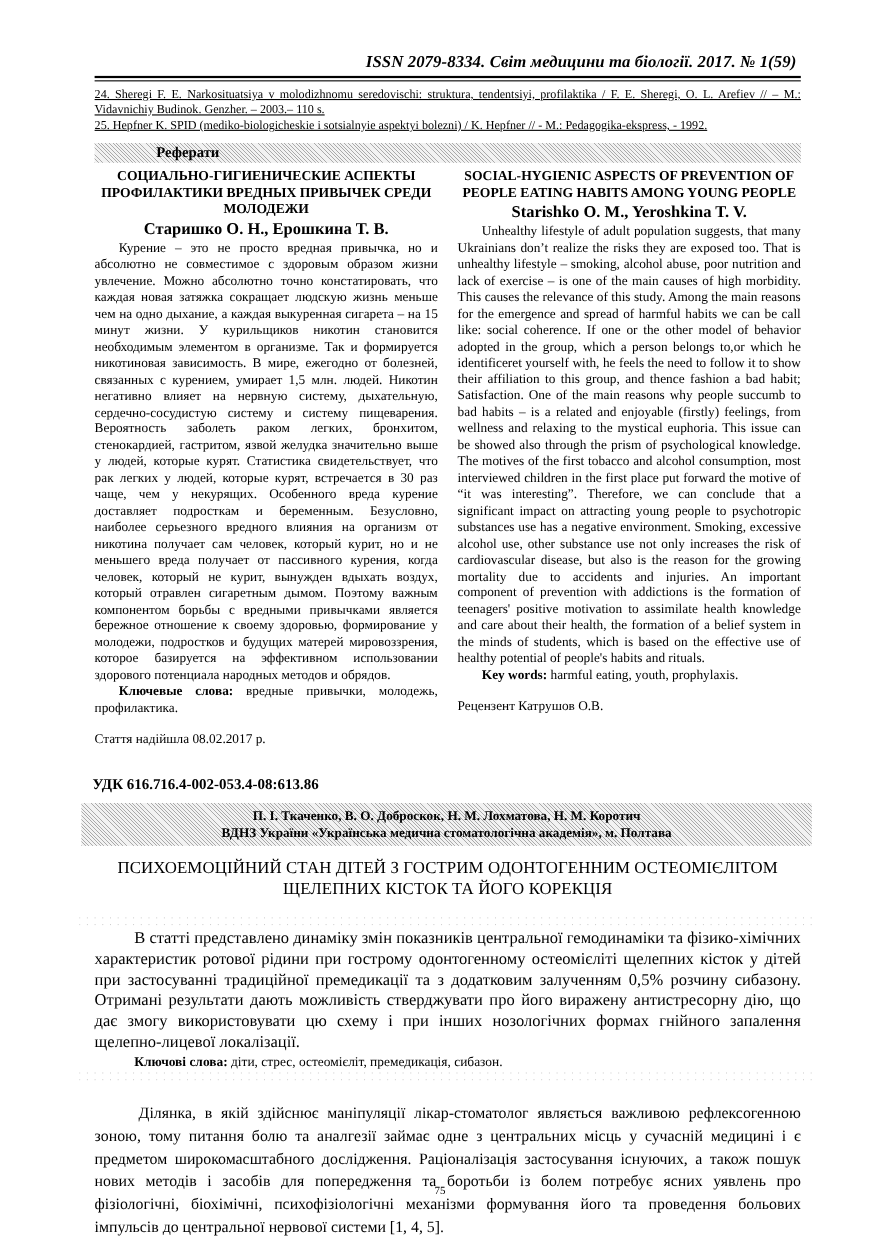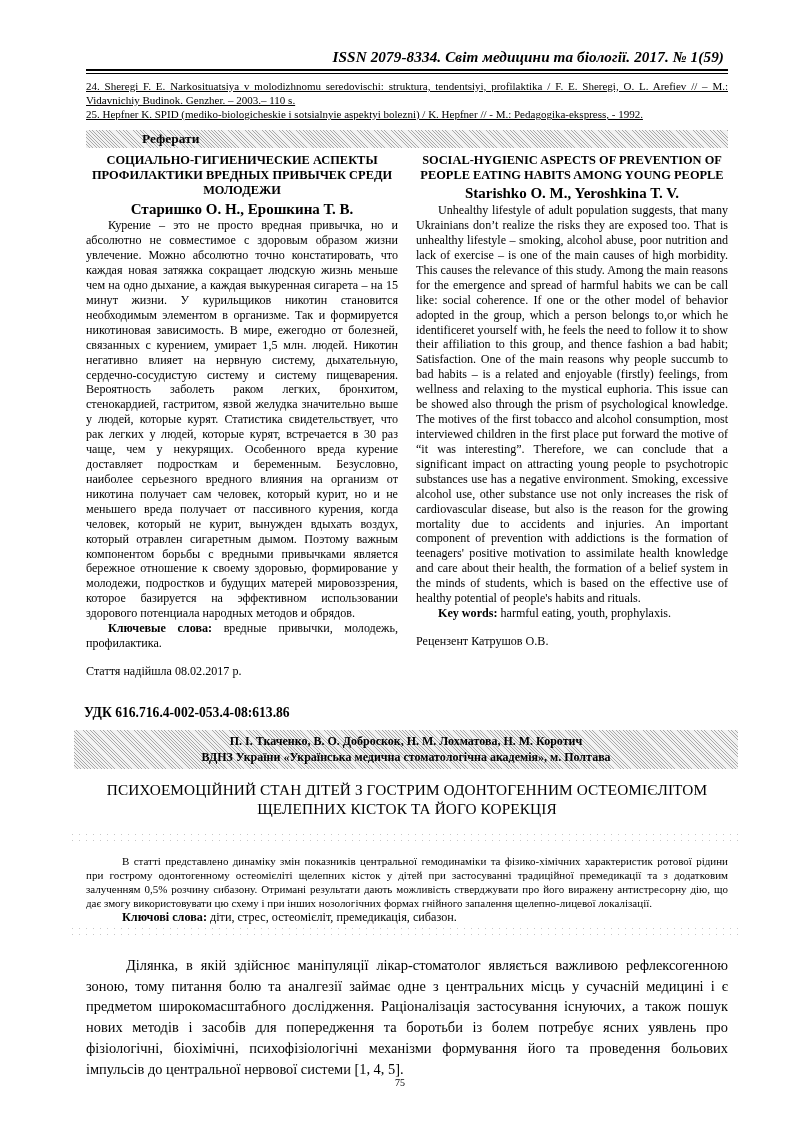--- a/index.html
+++ b/index.html
@@ -158,24 +158,24 @@
     background-size: 7px 7px;
     background-image:
       linear-gradient(135deg, rgba(0,0,0,0.22) 1px, rgba(0,0,0,0) 1px),
       linear-gradient(45deg, rgba(0,0,0,0.22) 1px, rgba(0,0,0,0) 1px);
   }
   .zigzag.top { margin-top: 15px; }
   .zigzag.bottom { margin-top: 2px; }
 
   
   .ua-abs {
-    font-size: 11px;
+    font-size: 15px;
     line-height: 1.265;
     text-align: justify;
-    margin: 14px 0 0 0;
+    margin: 3px 0 0 0;
     text-indent: 36px;
   }
   .ua-kw {
     font-size: 12.2px;
     line-height: 1.265;
     text-align: justify;
     margin: 0;
     text-indent: 36px;
   }
 

